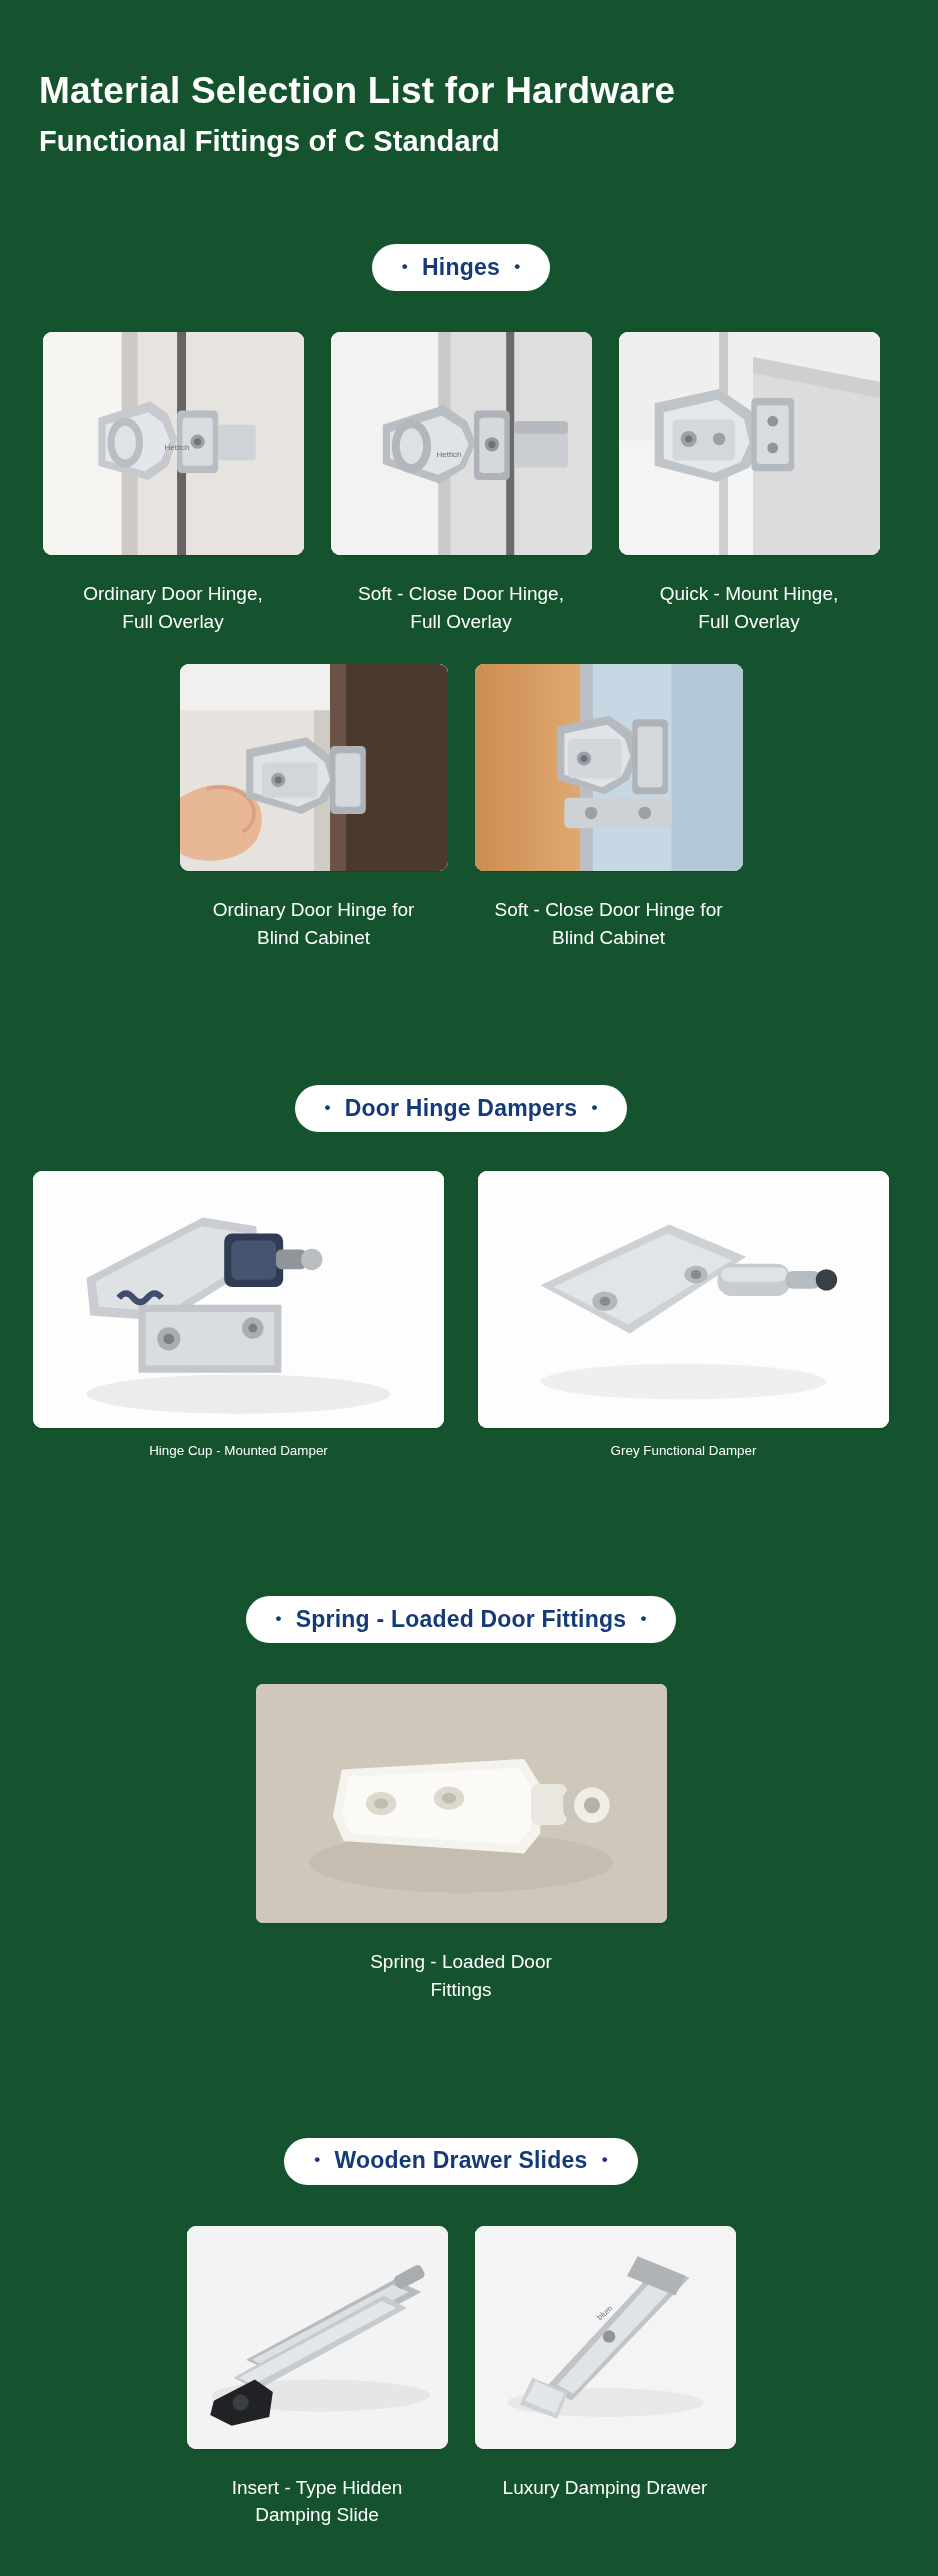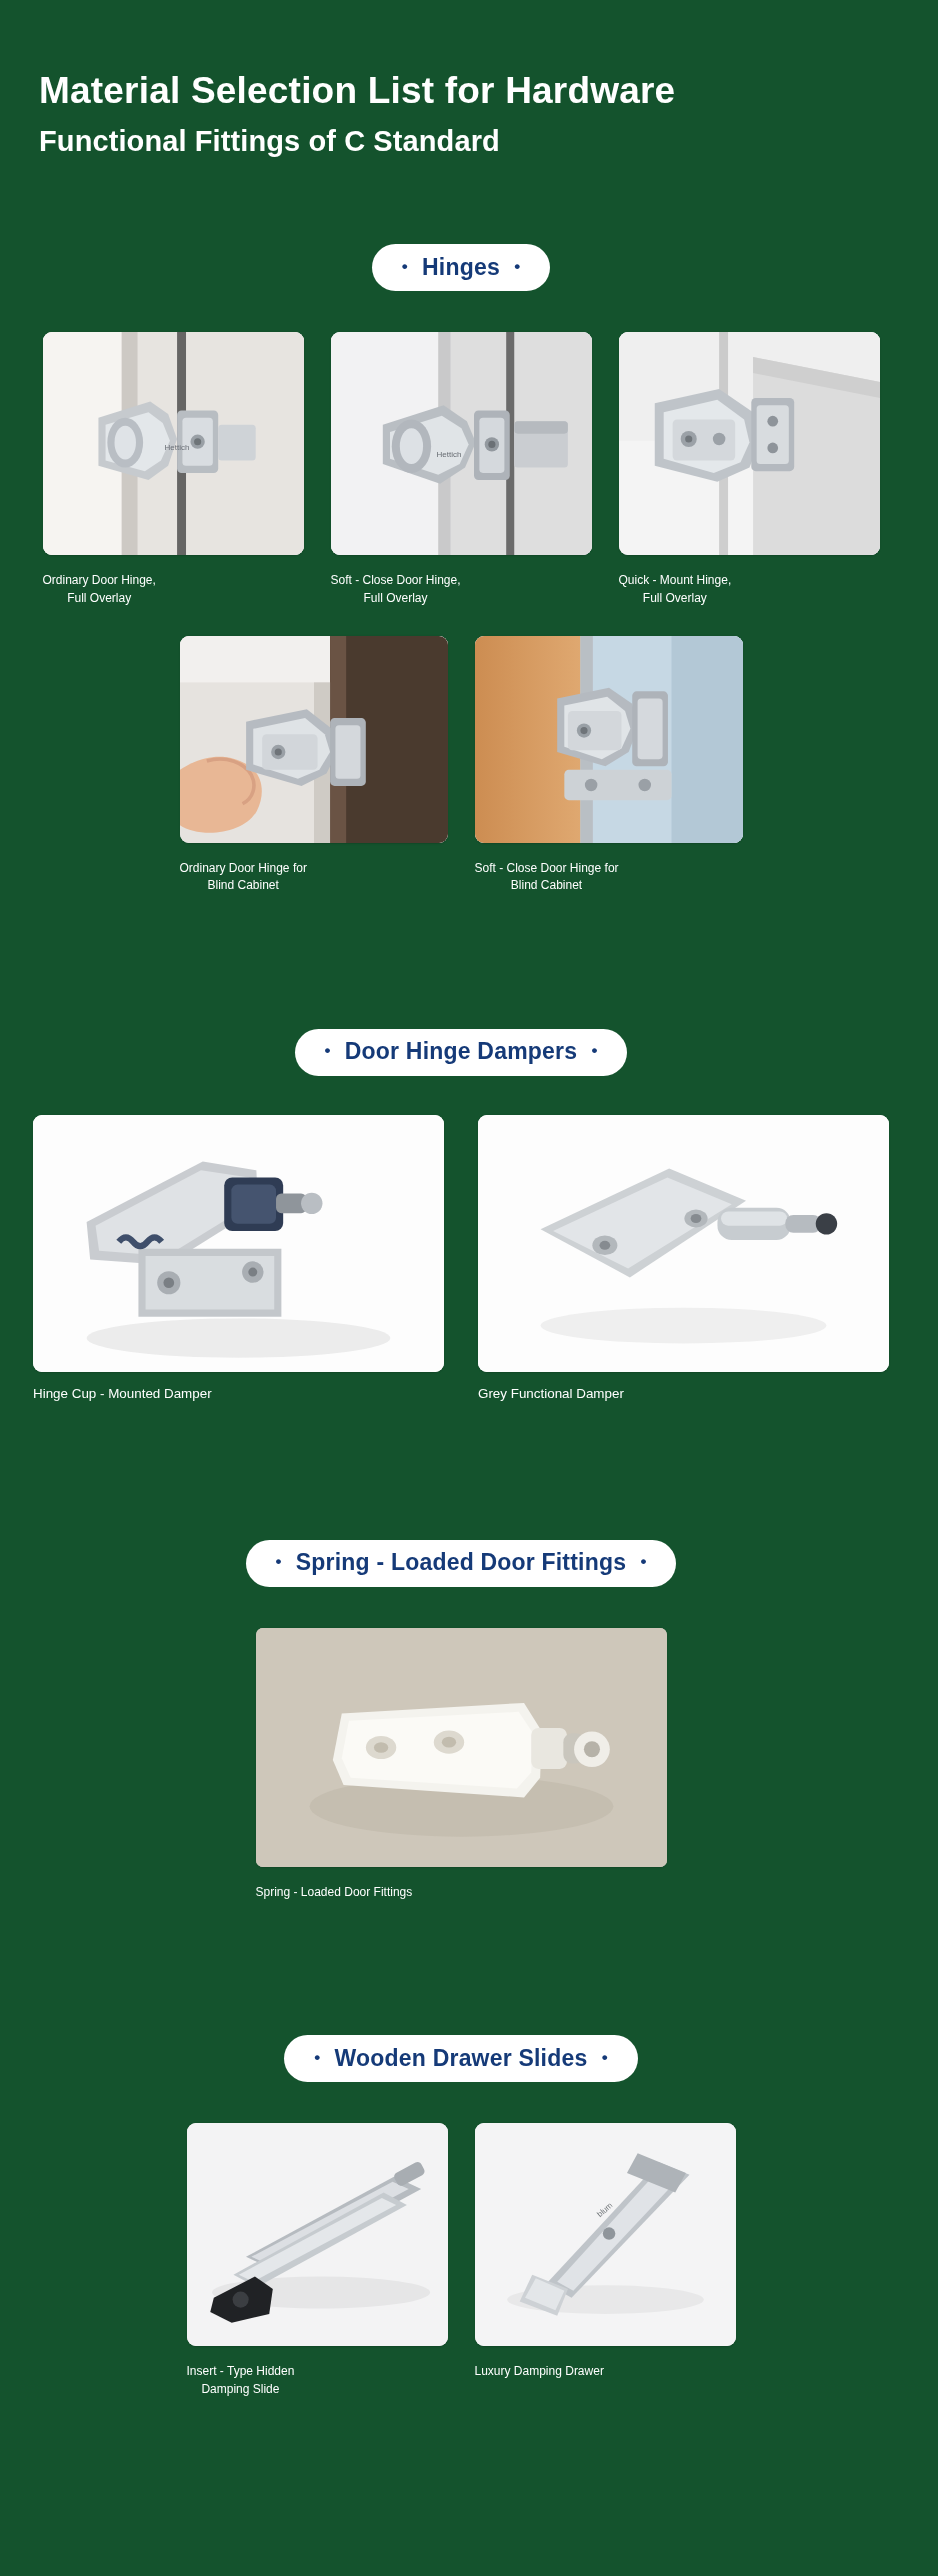--- a/index.html
+++ b/index.html
@@ -77,35 +77,35 @@
     justify-content: center;
     gap: 27px;
     padding: 0 39px;
     margin-top: 41px;
   }
   .grid.row2 { margin-top: 29px; }
 
   .card {
     display: flex;
     flex-direction: column;
-    align-items: flex-start;
+    align-items: center;
     width: 261px;
   }
   .card .thumb {
     width: 261px;
     height: 223px;
     border-radius: 9px;
     background: #e9eaec;
     overflow: hidden;
     position: relative;
     box-shadow: 0 0.9px 1.8px rgba(0,0,0,0.15);
   }
   .card .caption {
-    margin-top: 17px;
-    font-size: 12px;
+    margin-top: 25px;
+    font-size: 19px;
     line-height: 1.45;
     text-align: center;
     color: #ffffff;
     max-width: 241px;
   }
 
   
   .grid-dampers { gap: 34px; margin-top: 39px; }
   .card-wide { width: 411px; }
   .card-wide .thumb {

